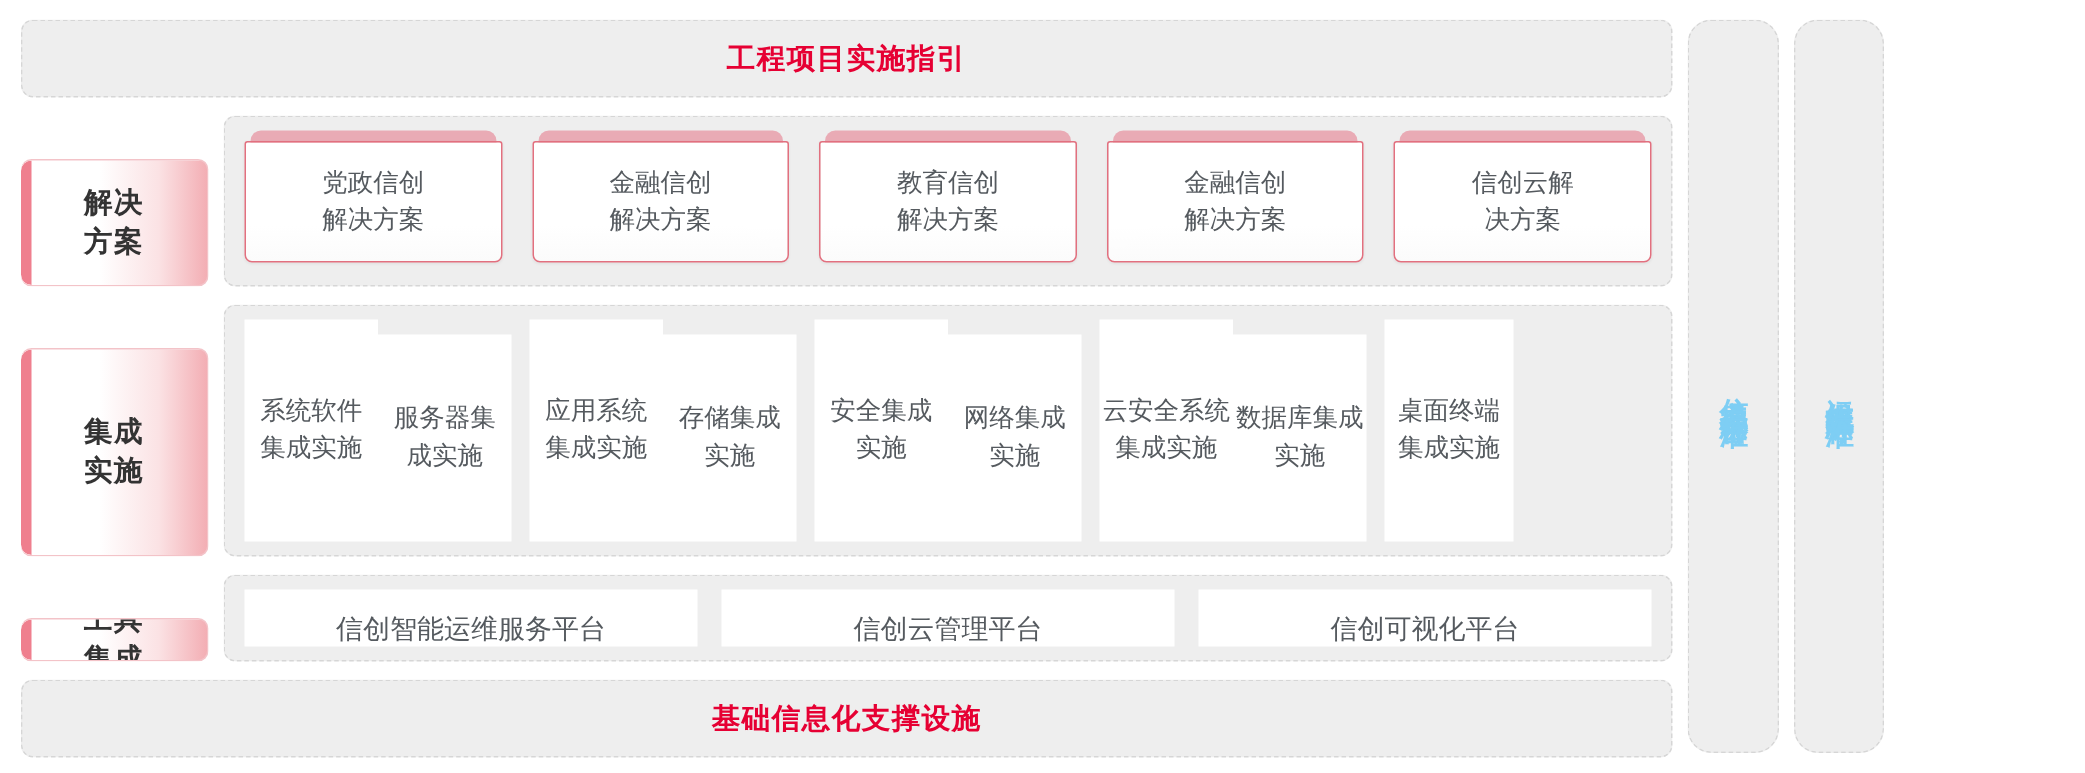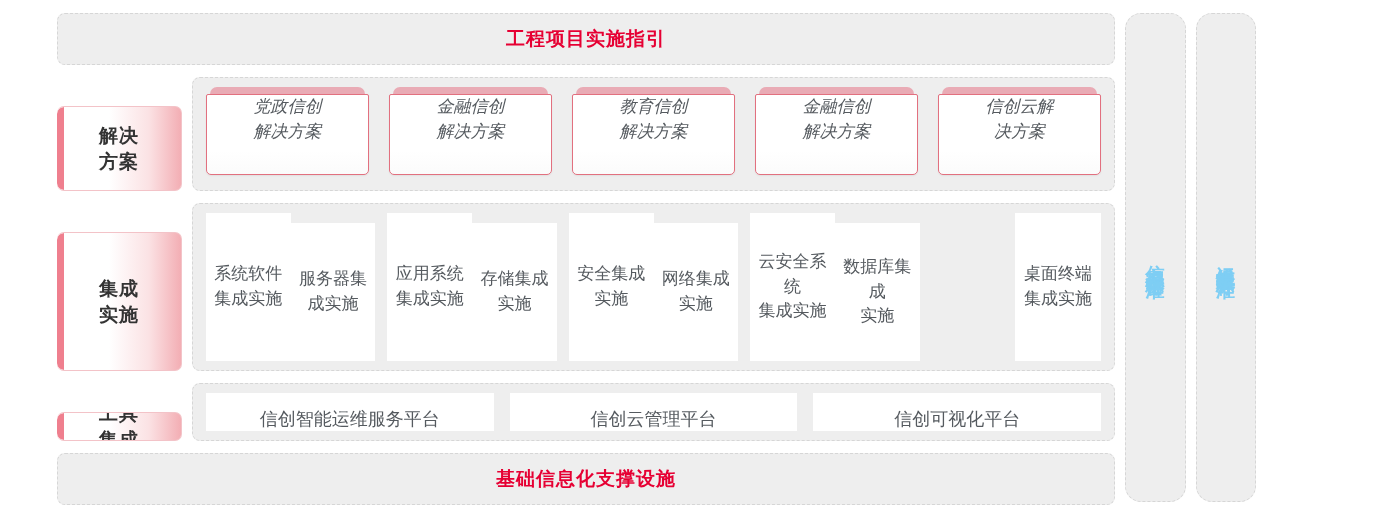--- a/index.html
+++ b/index.html
@@ -15,21 +15,20 @@
   }
 
   #root {
     position: relative;
     width: 1270px;
     height: 515px;
     box-sizing: border-box;
     display: flex;
     flex-direction: row;
     align-items: stretch;
-    padding-left: 43px;
   }
 
   
   .main-col {
     width: 1245px;
     height: 515px;
     box-sizing: border-box;
     padding: 13px 10px 13px 14px;
     display: flex;
     flex-direction: column;
@@ -137,24 +136,23 @@
     border-radius: 7px 7px 0 0;
   }
   .sol-body {
     position: absolute;
     left: 0; right: 0;
     top: 7px; bottom: 6px;
     background: linear-gradient(to bottom, #ffffff 0%, #ffffff 70%, #fbfbfb 100%);
     border: 1px solid #e2707f;
     border-radius: 2px 2px 5px 5px;
     display: flex;
-    align-items: flex-start;
+    align-items: center;
     justify-content: center;
     box-shadow: 0 1px 2px rgba(0,0,0,0.06);
-    font-style: italic;
   }
   .card-text {
     color: #555a5f;
     font-size: 17px;
     line-height: 1.45;
     text-align: center;
     white-space: pre-line;
   }
 
   
@@ -170,21 +168,21 @@
   .int-box {
     background: #ffffff;
     flex: 1 1 0;
     display: flex;
     align-items: center;
     justify-content: center;
     box-sizing: border-box;
   }
   .int-box + .int-box { margin-top: 10px; }
   .int-col-tall {
-    justify-content: flex-end;
+    justify-content: flex-start;
     font-family: Liberation Serif, serif;
   }
   .int-box-tall {
     flex: 0 0 86px;
     align-self: stretch;
   }
 
   
   .tool-box {
     flex: 1 1 0;

